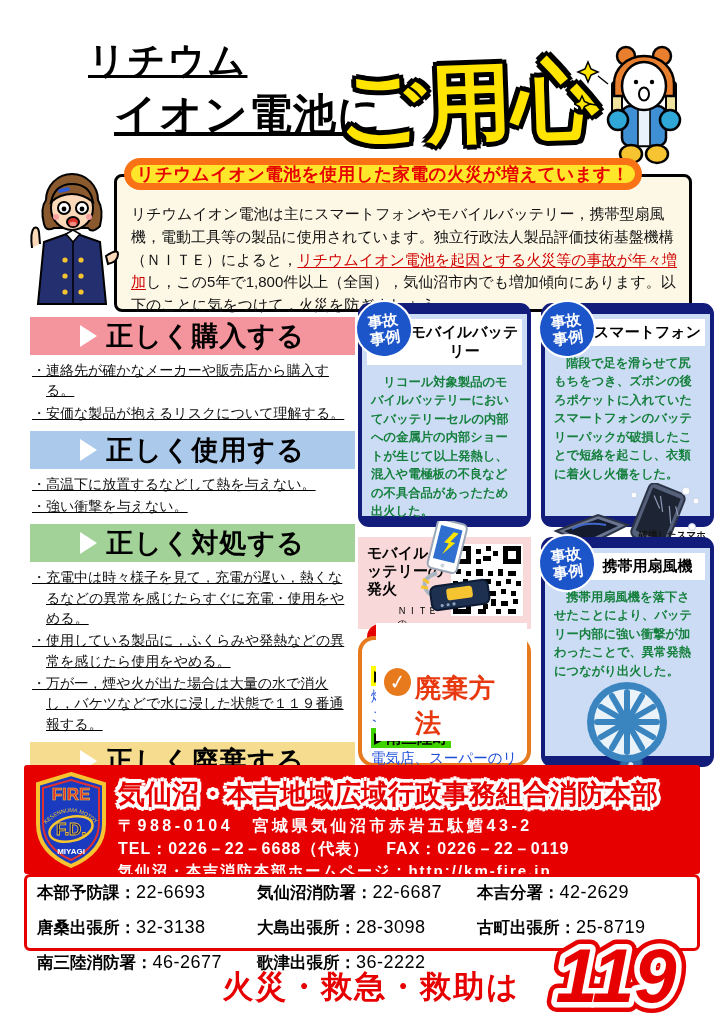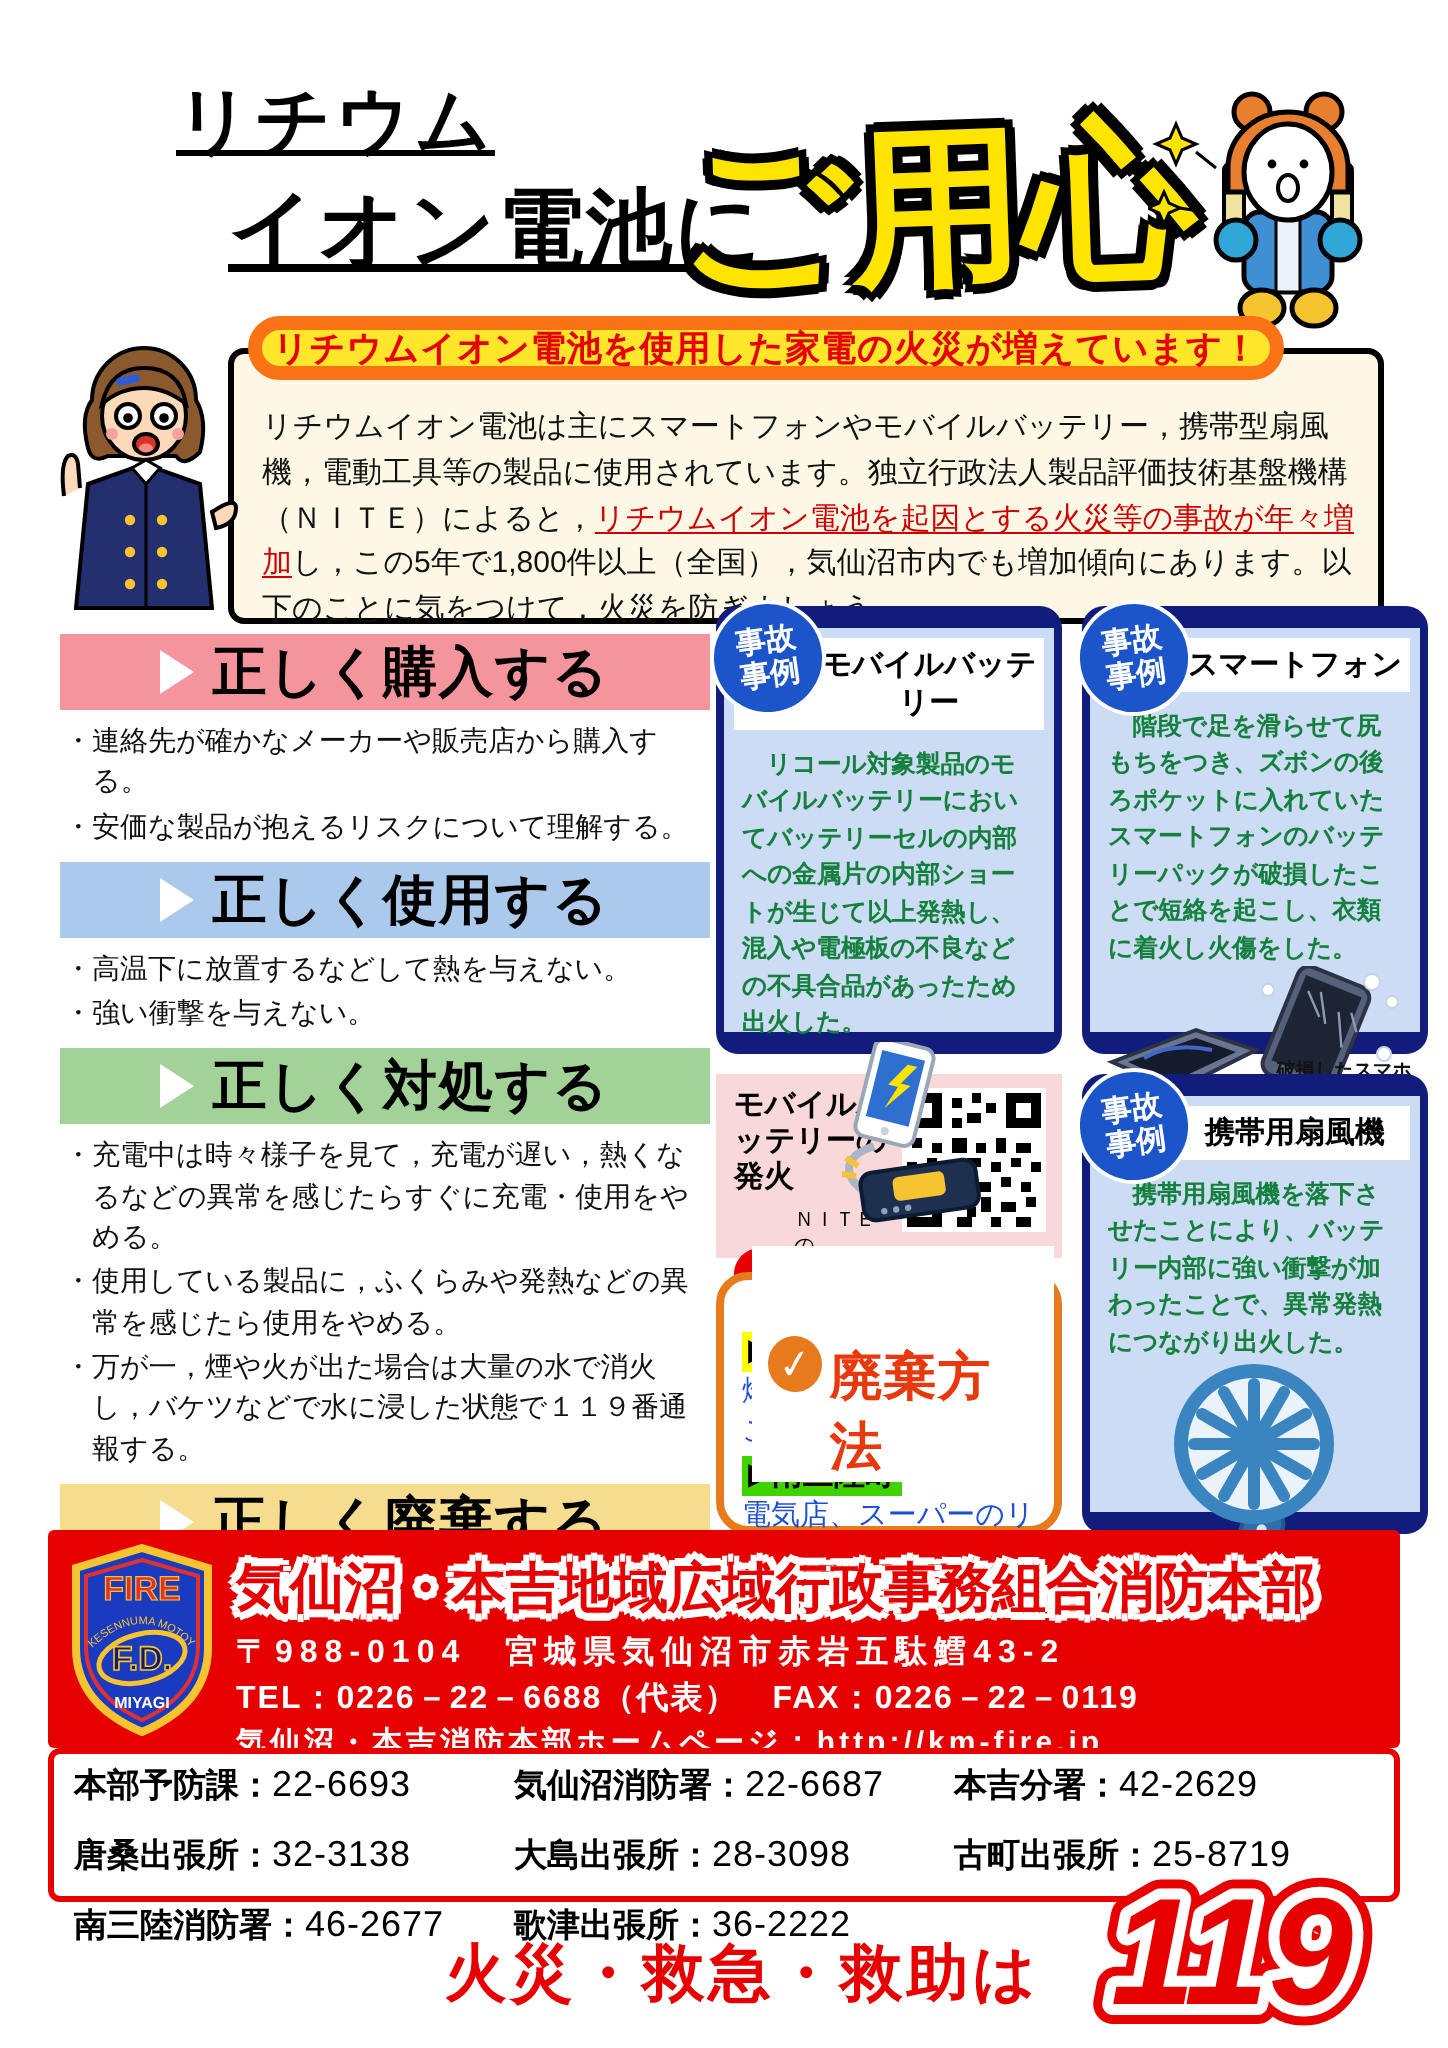--- a/index.html
+++ b/index.html
@@ -28,21 +28,21 @@
   
   .left-col { position:absolute; left:30px; top:315px; width:325px; }
   .sec-header { height:38px; display:flex; align-items:center; justify-content:center; margin-top:2px; }
   .sec-header .tri { width:0; height:0; border-top:11px solid transparent; border-bottom:11px solid transparent;
     border-left:17px solid #fff; margin-right:9px; }
   .sec-header .sec-title { font-size:27px; font-weight:bold; color:#000; letter-spacing:1px; }
   .hdr-pink  { background:#f4949c; }
   .hdr-blue  { background:#abc9ea; }
   .hdr-green { background:#a3d299; }
   .hdr-yellow{ background:#f6dc8e; }
-  .sec-list { list-style:none; margin:5px 0 8px 2px; }
+  .sec-list { list-style:none; margin:5px 0 8px 2px;text-decoration:underline; }
   .sec-list li { font-size:14px; line-height:1.45; color:#111; padding-left:1em; text-indent:-1em; margin-bottom:2px; }
   .sec-list li::before { content:"・"; }
 
   
   .right-grid { position:absolute; left:358px; top:303px; width:356px; display:grid;
     grid-template-columns:173px 173px; column-gap:10px; }
   .col { display:flex; flex-direction:column; }
 
   .case-box { position:relative; background:#ccdcf4; border:4px solid #121c7b; border-top-width:11px;
     border-bottom-width:11px; border-radius:11px; }

